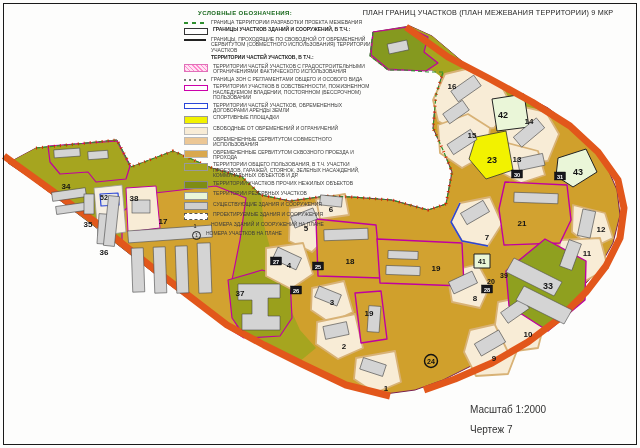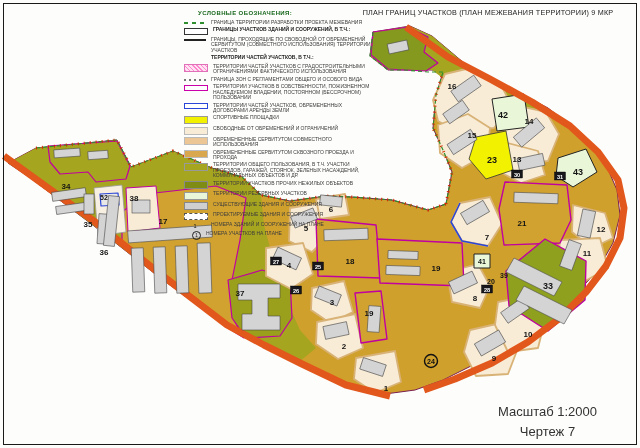--- a/index.html
+++ b/index.html
@@ -28,22 +28,22 @@
   .sw-ftan{background:#ecc795;border:.5px solid #bbb;}
   .sw-ftan2{background:#d9a84e;border:.5px solid #bbb;}
   .sw-folive{background:#a6a51f;border:.5px solid #999;}
   .sw-fdolive{background:#7e8c14;border:.5px solid #888;}
   .sw-fpgreen{background:#eaf6d8;border:.5px solid #999;}
   .sw-fgray{background:#cfcfcf;border:.5px solid #888;}
   .sw-rectdashed{border:1px dashed #555;background:#fff;height:5px;}
   .sw-num{background:none;text-align:center;font-size:5.5px;color:#111;line-height:6px;}
   .sw-numcirc{background:none;width:7px;height:7px;margin-left:8px;border:.8px solid #222;border-radius:50%;
               text-align:center;font-size:4.5px;line-height:7px;color:#111;}
-  #footer-scale,#footer-sheet{position:absolute;left:470px;width:155px;text-align:center;
-        font-size:13px;color:#333;z-index:10;}
+  #footer-scale,#footer-sheet{position:absolute;left:470px;width:155px;text-align:left;
+        font-size:10px;color:#333;z-index:10;}
   #footer-scale{top:404px;}
   #footer-sheet{top:424px;}
 </style>
 </head>
 <body>
 
 <div class="frame"></div>
 
 <div id="title">ПЛАН ГРАНИЦ УЧАСТКОВ (ПЛАН МЕЖЕВАНИЯ ТЕРРИТОРИИ) 9 МКР</div>
 

